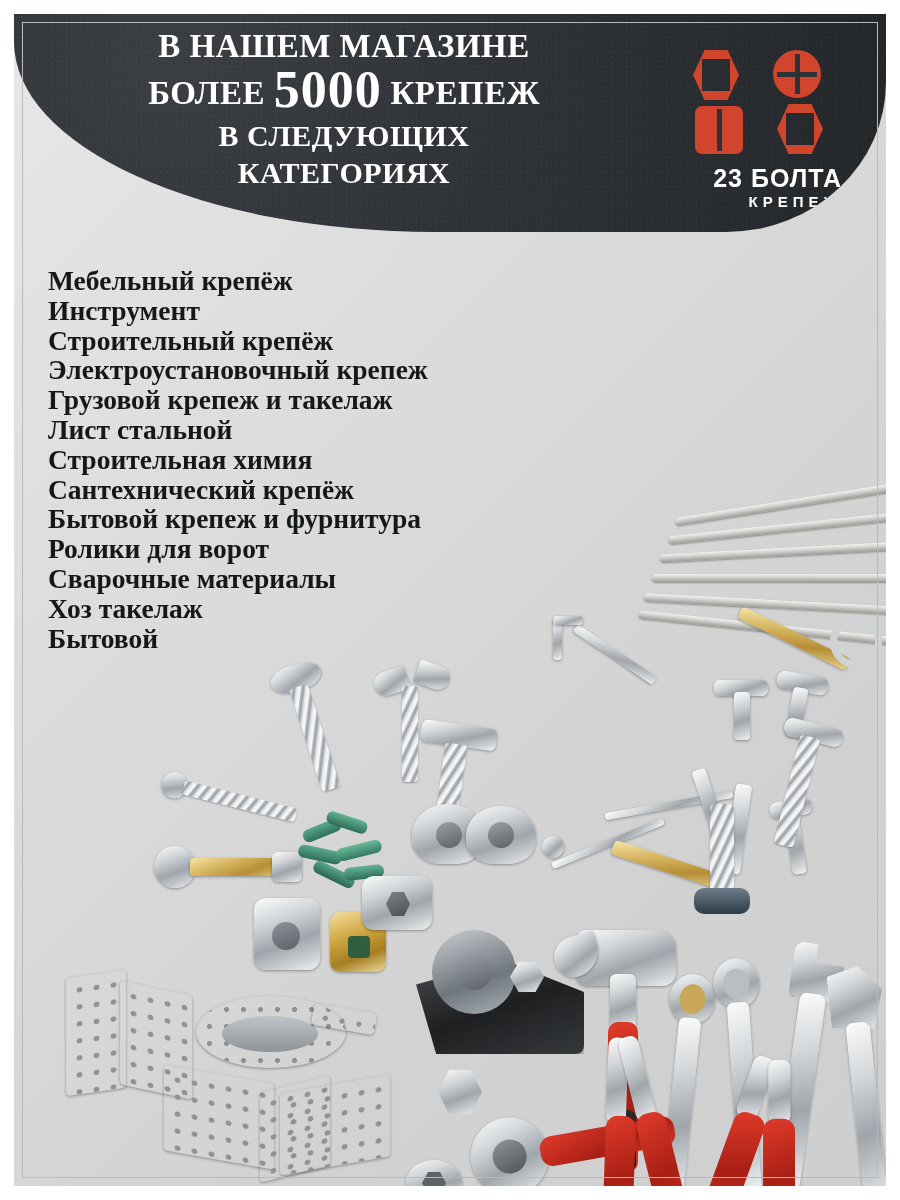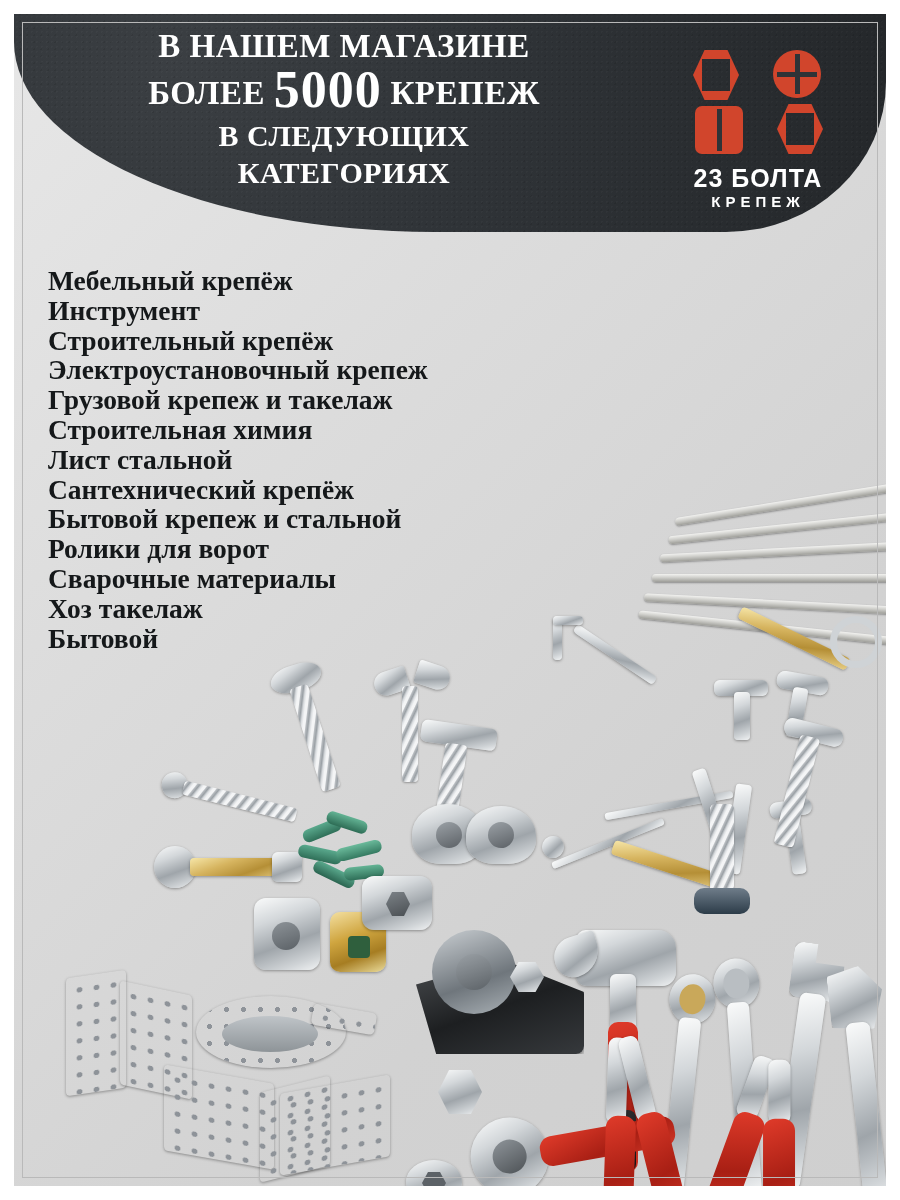--- a/index.html
+++ b/index.html
@@ -105,21 +105,21 @@
     line-height: 37px;
   }
 
   
   .logo {
     position: absolute;
     right: 44px;
     top: 36px;
     width: 168px;
     z-index: 6;
-    text-align: center;
+    text-align: right;
   }
   .logo-marks {
     position: relative;
     width: 130px;
     height: 104px;
     margin: 0 auto 10px auto;
   }
   .mk {
     position: absolute;
     background: #d1452c;
@@ -498,24 +498,24 @@
       <div class="logo-sub">КРЕПЕЖ</div>
     </div>
   </div>
 
   <div class="cat-list">
     <div class="cat-item">Мебельный крепёж</div>
     <div class="cat-item">Инструмент</div>
     <div class="cat-item">Строительный крепёж</div>
     <div class="cat-item">Электроустановочный крепеж</div>
     <div class="cat-item">Грузовой крепеж и такелаж</div>
+    <div class="cat-item">Лист стальной</div>
     <div class="cat-item">Строительная химия</div>
-    <div class="cat-item">Лист стальной</div>
     <div class="cat-item">Сантехнический крепёж</div>
-    <div class="cat-item">Бытовой крепеж и стальной</div>
+    <div class="cat-item">Бытовой крепеж и фурнитура</div>
     <div class="cat-item">Ролики для ворот</div>
     <div class="cat-item">Сварочные материалы</div>
     <div class="cat-item">Хоз такелаж</div>
     <div class="cat-item">Бытовой</div>
   </div>
 
   <div class="inner-hairline"></div>
   <div class="frame-border"></div>
 </div>
 

